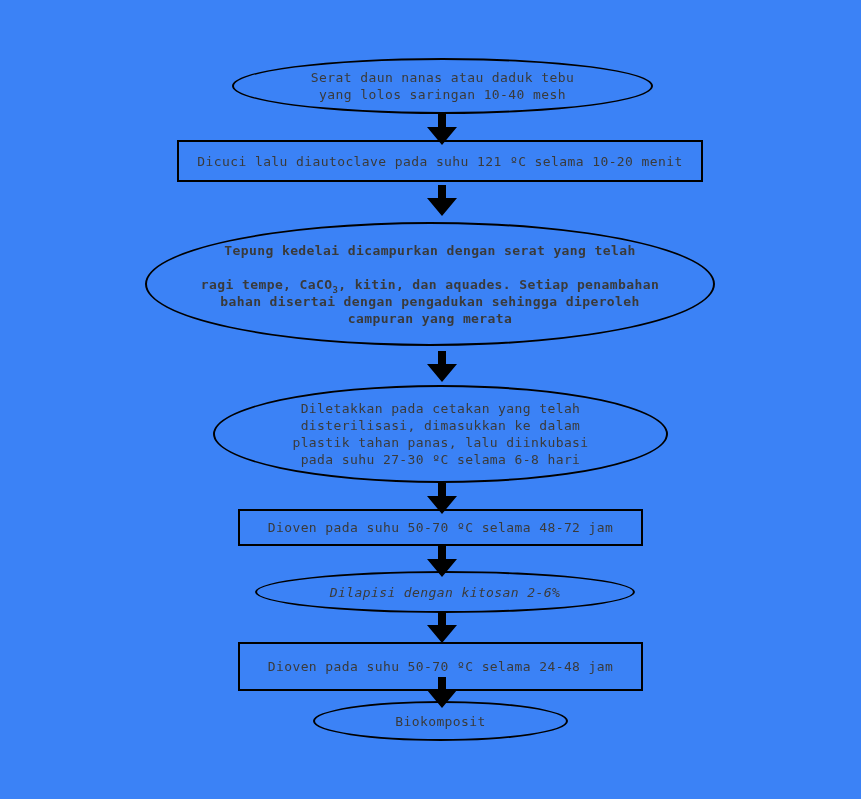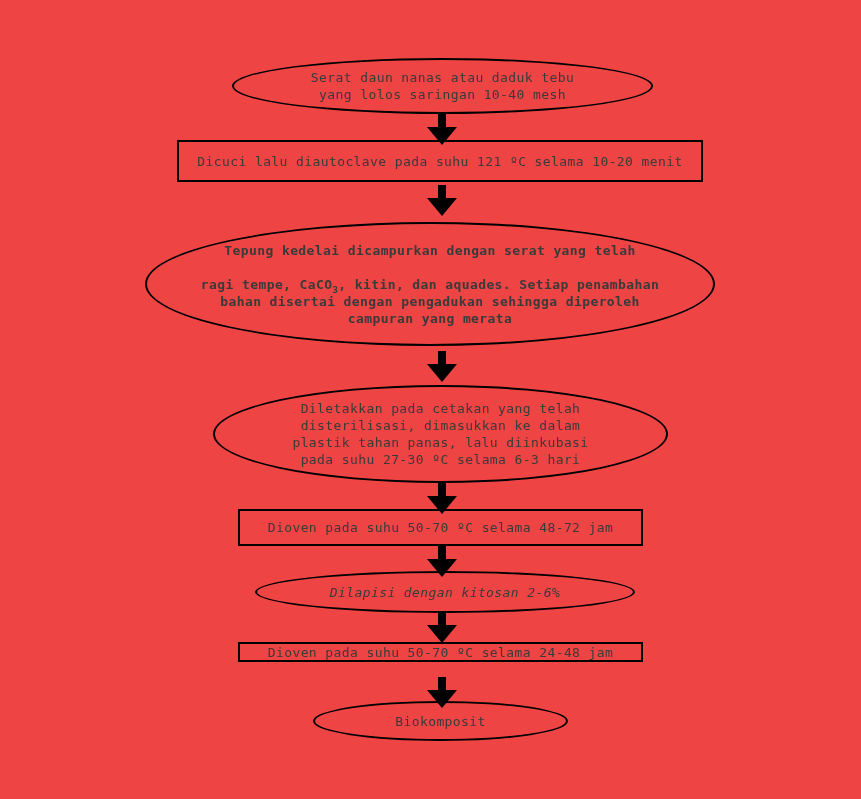--- a/index.html
+++ b/index.html
@@ -7,21 +7,21 @@
     padding: 0;
     background: #ffffff;
   }
   body {
     font-family: "DejaVu Sans Mono", "Liberation Mono", monospace;
   }
   #flowchart-canvas {
     position: relative;
     width: 861px;
     height: 799px;
-    background: #ef4444;
+    background: #3b82f6;
     overflow: hidden;
   }
   .node {
     position: absolute;
     box-sizing: border-box;
     display: flex;
     align-items: center;
     justify-content: center;
     text-align: center;
     color: #3a3a3a;
@@ -95,21 +95,21 @@
   <div class="arrow" style="left:424px; top:351px;">
     <svg viewBox="0 0 36 32" xmlns="http://www.w3.org/2000/svg" aria-hidden="true">
       <polygon points="14,0 22,0 22,13 33,13 18,31 3,13 14,13" fill="#000000"></polygon>
     </svg>
   </div>
 
   <div class="node node-ellipse" style="left:213px; top:385px; width:455px; height:98px;">
     <span class="node-text">Diletakkan pada cetakan yang telah
 disterilisasi, dimasukkan ke dalam
 plastik tahan panas, lalu diinkubasi
-pada suhu 27-30 ºC selama 6-3 hari</span>
+pada suhu 27-30 ºC selama 6-8 hari</span>
   </div>
 
   <div class="arrow" style="left:424px; top:483px;">
     <svg viewBox="0 0 36 32" xmlns="http://www.w3.org/2000/svg" aria-hidden="true">
       <polygon points="14,0 22,0 22,13 33,13 18,31 3,13 14,13" fill="#000000"></polygon>
     </svg>
   </div>
 
   <div class="node node-rect" style="left:238px; top:509px; width:405px; height:37px;">
     <span class="node-text">Dioven pada suhu 50-70 ºC selama 48-72 jam</span>
@@ -124,21 +124,21 @@
   <div class="node node-ellipse" style="left:255px; top:571px; width:380px; height:42px;font-style:italic;">
     <span class="node-text">Dilapisi dengan kitosan 2-6%</span>
   </div>
 
   <div class="arrow" style="left:424px; top:612px;">
     <svg viewBox="0 0 36 32" xmlns="http://www.w3.org/2000/svg" aria-hidden="true">
       <polygon points="14,0 22,0 22,13 33,13 18,31 3,13 14,13" fill="#000000"></polygon>
     </svg>
   </div>
 
-  <div class="node node-rect" style="left:238px; top:642px; width:405px; height:20px;">
+  <div class="node node-rect" style="left:238px; top:642px; width:405px; height:49px;">
     <span class="node-text">Dioven pada suhu 50-70 ºC selama 24-48 jam</span>
   </div>
 
   <div class="arrow" style="left:424px; top:677px;">
     <svg viewBox="0 0 36 32" xmlns="http://www.w3.org/2000/svg" aria-hidden="true">
       <polygon points="14,0 22,0 22,13 33,13 18,31 3,13 14,13" fill="#000000"></polygon>
     </svg>
   </div>
 
   <div class="node node-ellipse" style="left:313px; top:701px; width:255px; height:40px;">

